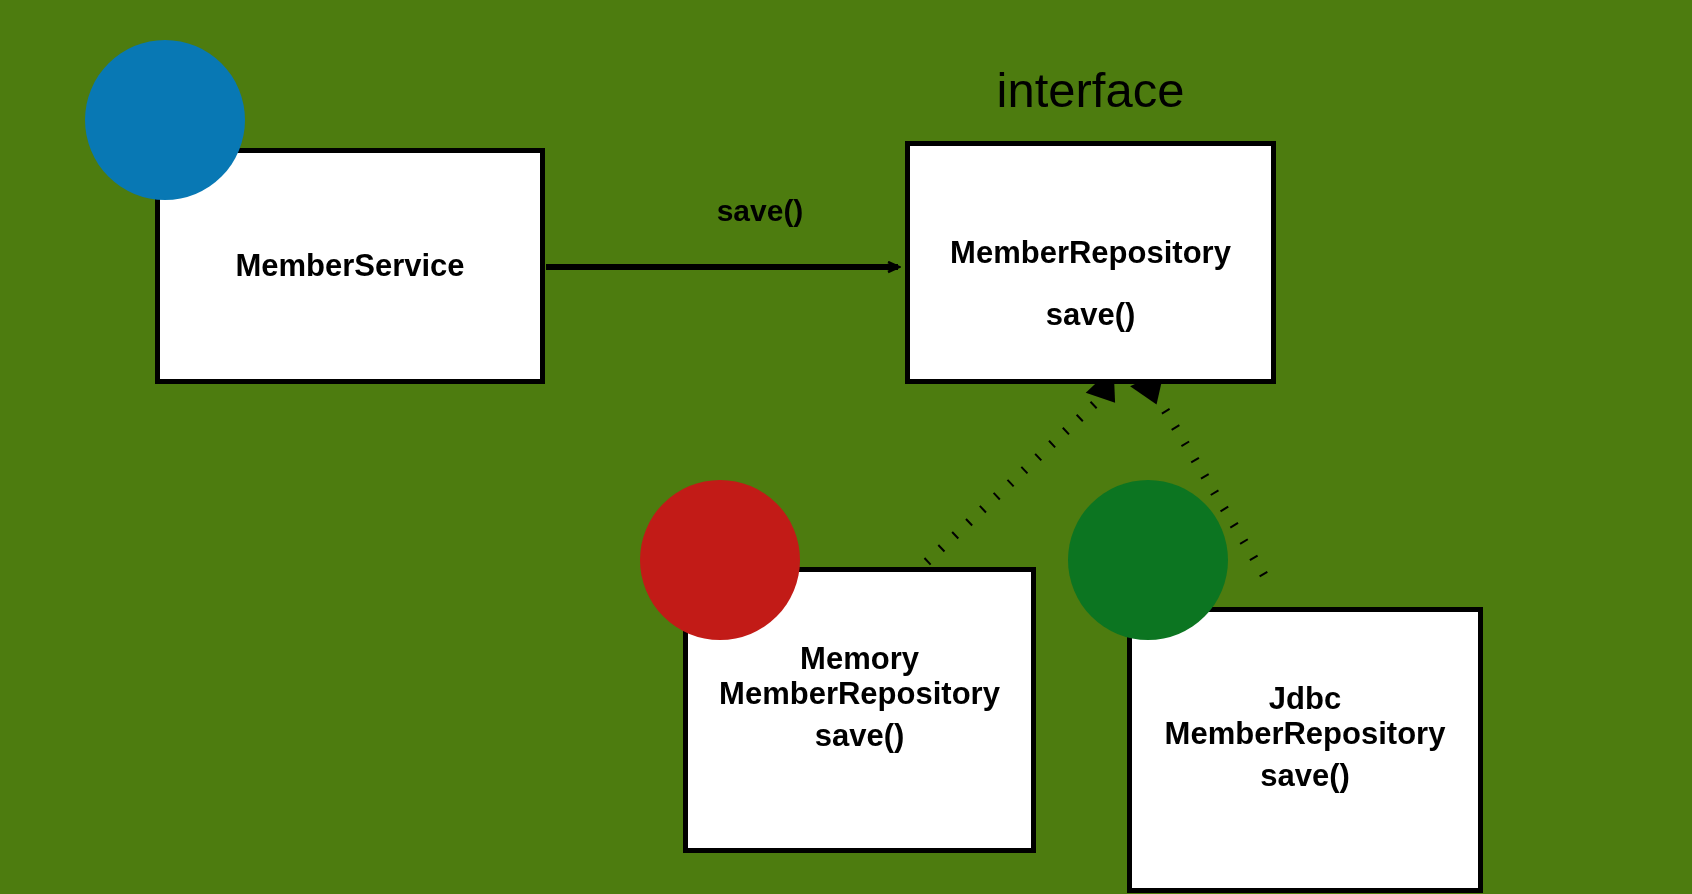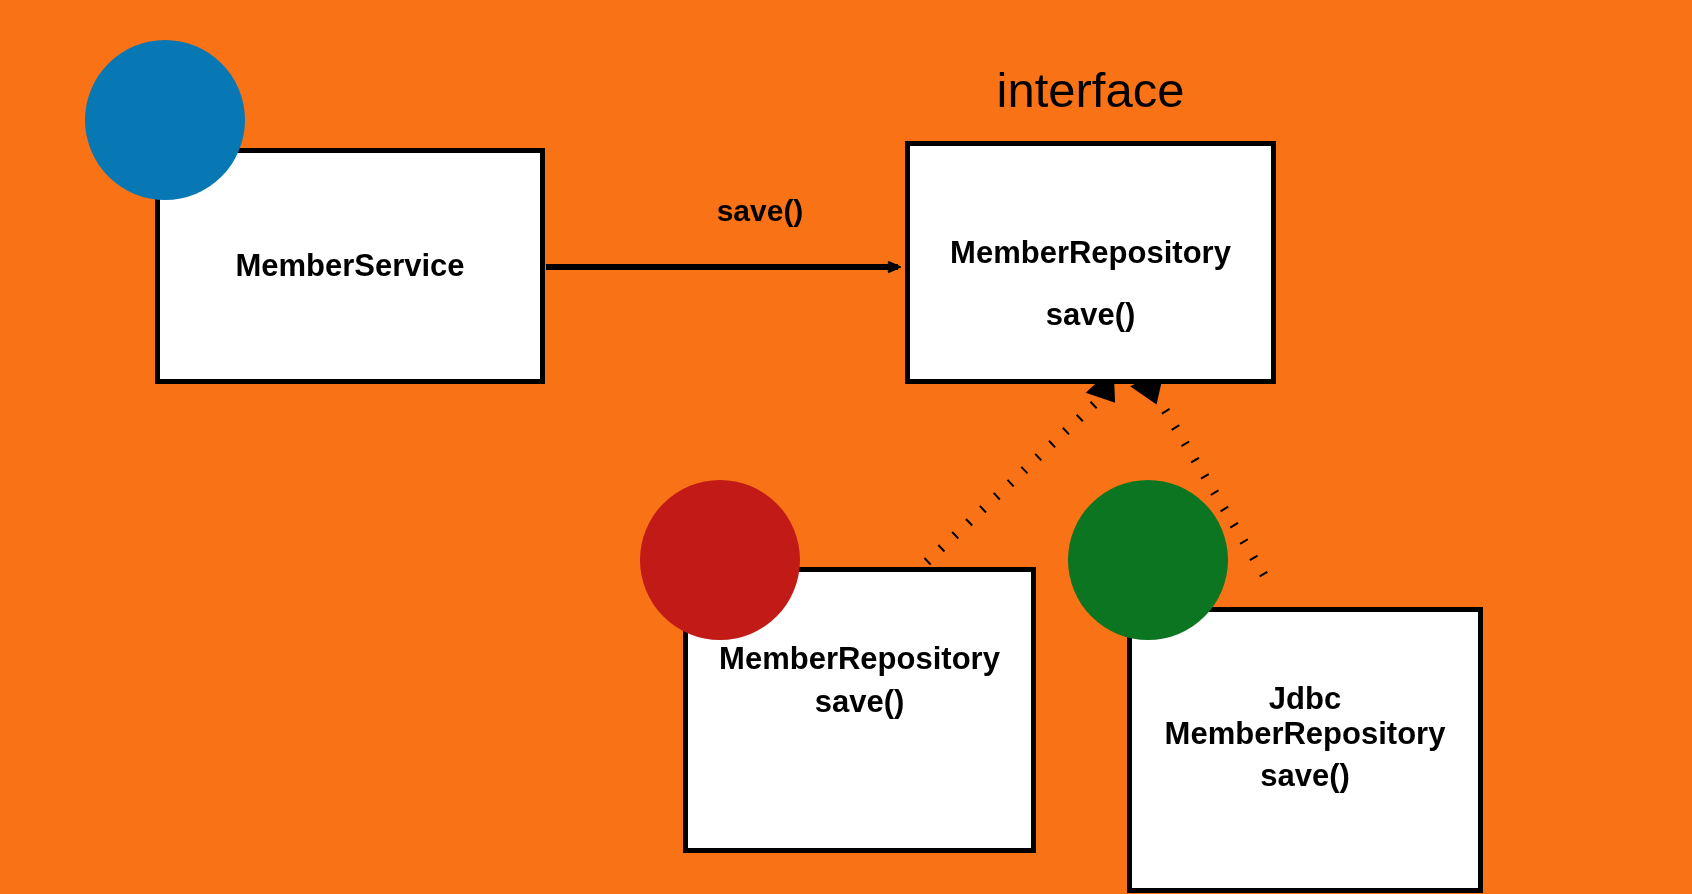--- a/index.html
+++ b/index.html
@@ -10,21 +10,21 @@
   }
   body {
     font-family: "Liberation Sans", sans-serif;
     -webkit-font-smoothing: antialiased;
   }
 
   #canvas {
     position: relative;
     width: 1692px;
     height: 894px;
-    background: #f97316;
+    background: #4d7c0f;
     overflow: hidden;
   }
 
   
   .svg-layer {
     position: absolute;
     left: 0;
     top: 0;
     width: 1692px;
     height: 894px;
@@ -166,20 +166,21 @@
   <div class="class-box" id="box-member-service">
     <div class="title-lines">MemberService</div>
   </div>
 
   <div class="class-box" id="box-member-repository">
     <div class="title-lines">MemberRepository</div>
     <div class="member-line">save()</div>
   </div>
 
   <div class="class-box" id="box-memory-member-repository">
+    <div class="title-lines">Memory</div>
     <div class="title-lines">MemberRepository</div>
     <div class="member-line">save()</div>
   </div>
 
   <div class="class-box" id="box-jdbc-member-repository">
     <div class="title-lines">Jdbc</div>
     <div class="title-lines">MemberRepository</div>
     <div class="member-line">save()</div>
   </div>
 

